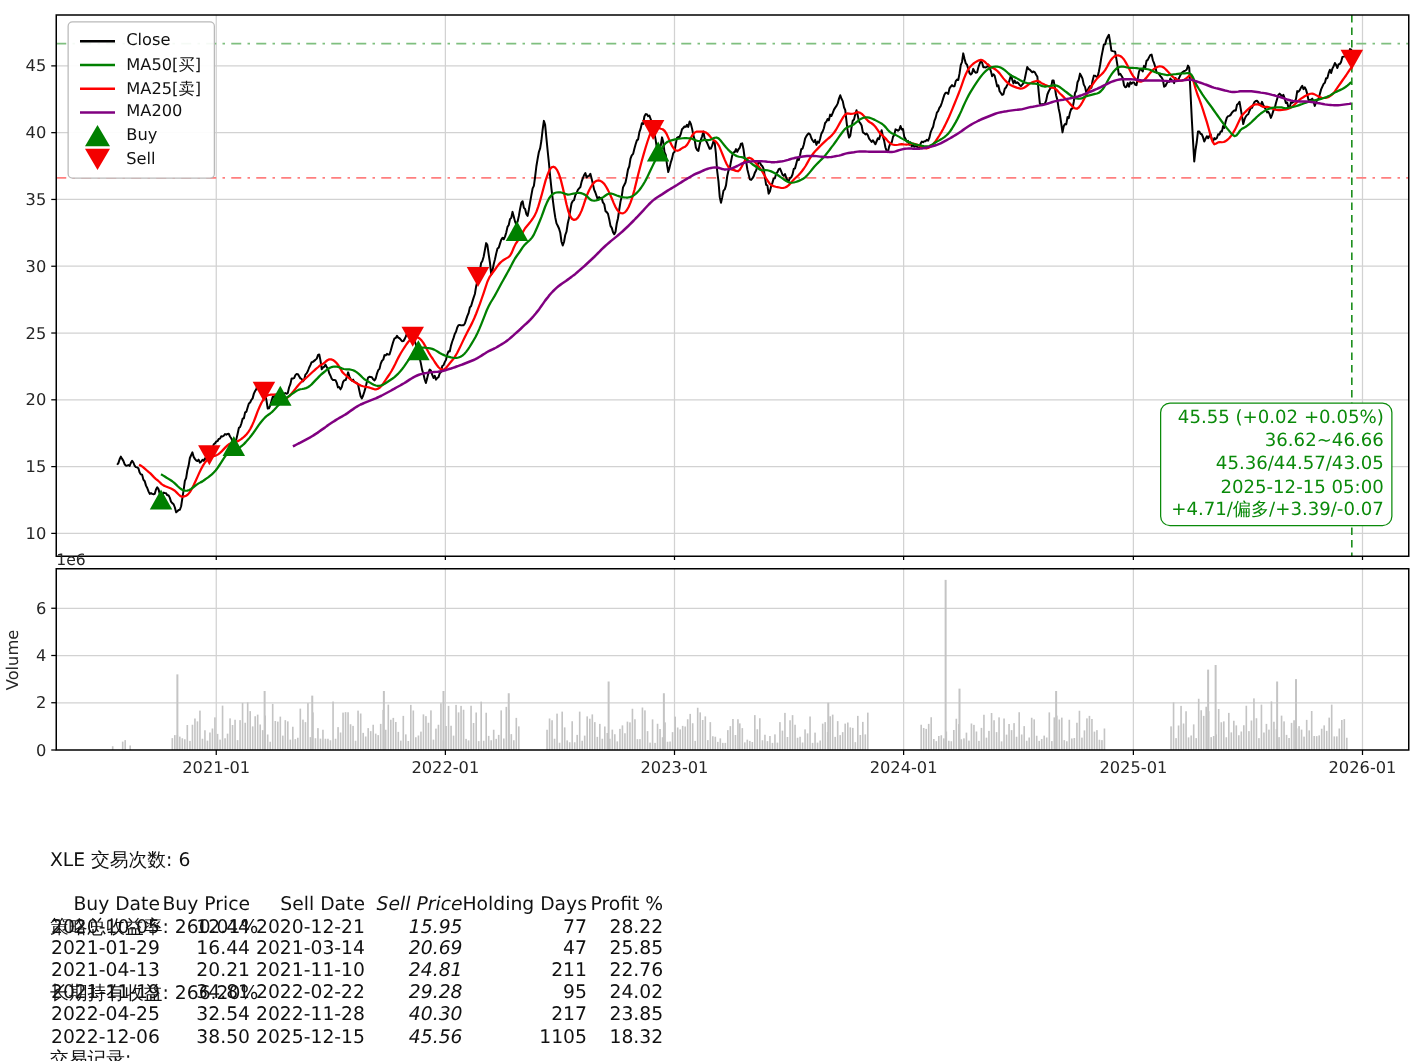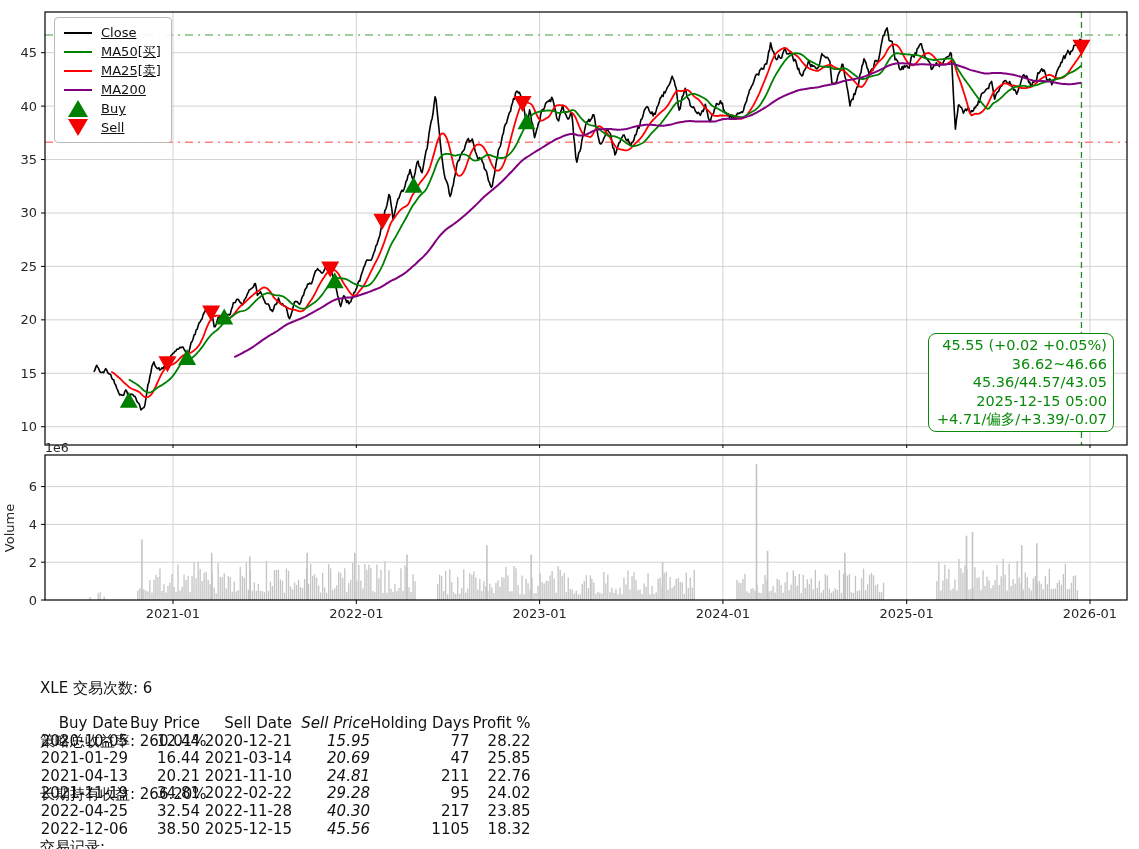--- a/index.html
+++ b/index.html
@@ -7,23 +7,23 @@
   #fig{position:relative;width:1139px;height:849px;background:#fff;overflow:hidden;}
   #chart-svg{position:absolute;left:0;top:0;}
   
   #legend{position:absolute;left:54px;top:17px;background:rgba(255,255,255,.92);
     border:1px solid #b9b9b9;border-radius:4px;padding:5px 10px 5px 8px;z-index:5;}
   .lg-row{display:flex;align-items:center;height:19px;}
   .lg-marker{width:30px;display:flex;justify-content:center;align-items:center;flex:0 0 30px;}
   .lg-line{width:28px;height:0;border-top:2.5px solid #000;}
   .lg-tri-up{width:0;height:0;border-left:10px solid transparent;border-right:10px solid transparent;border-bottom:17px solid #008000;}
   .lg-tri-dn{width:0;height:0;border-left:10px solid transparent;border-right:10px solid transparent;border-top:17px solid #f40000;}
-  .lg-label{font-size:13px;margin-left:8px;white-space:nowrap;text-decoration:underline;}
+  .lg-label{font-size:13px;margin-left:8px;white-space:nowrap;}
   
-  #infobox{position:absolute;left:928px;top:333px;width:172px;border:1.5px solid #0a8a0a;
+  #infobox{position:absolute;left:928px;top:322px;width:172px;border:1.5px solid #0a8a0a;
     border-radius:8px;background:#fff;color:#0a8a0a;font-size:14.5px;line-height:18.6px;
     text-align:right;padding:2px 6px;z-index:4;white-space:nowrap;}
   
   #stats{position:absolute;left:40px;top:645px;font-size:15px;line-height:17.6px;white-space:pre;}
   #trades{position:absolute;left:40px;top:715px;border-collapse:collapse;font-size:15px;}
   #trades th,#trades td{padding:0;margin:13px;font-weight:normal;text-align:right;height:17.6px;line-height:17.6px;white-space:nowrap;}
   #trades .c1{width:88px;} #trades .c2{width:72px;} #trades .c3{width:92px;}
   #trades .c4{width:78px;font-style:italic;} #trades .c5{width:85px;} #trades .c6{width:61px;}
 </style>
 </head>

